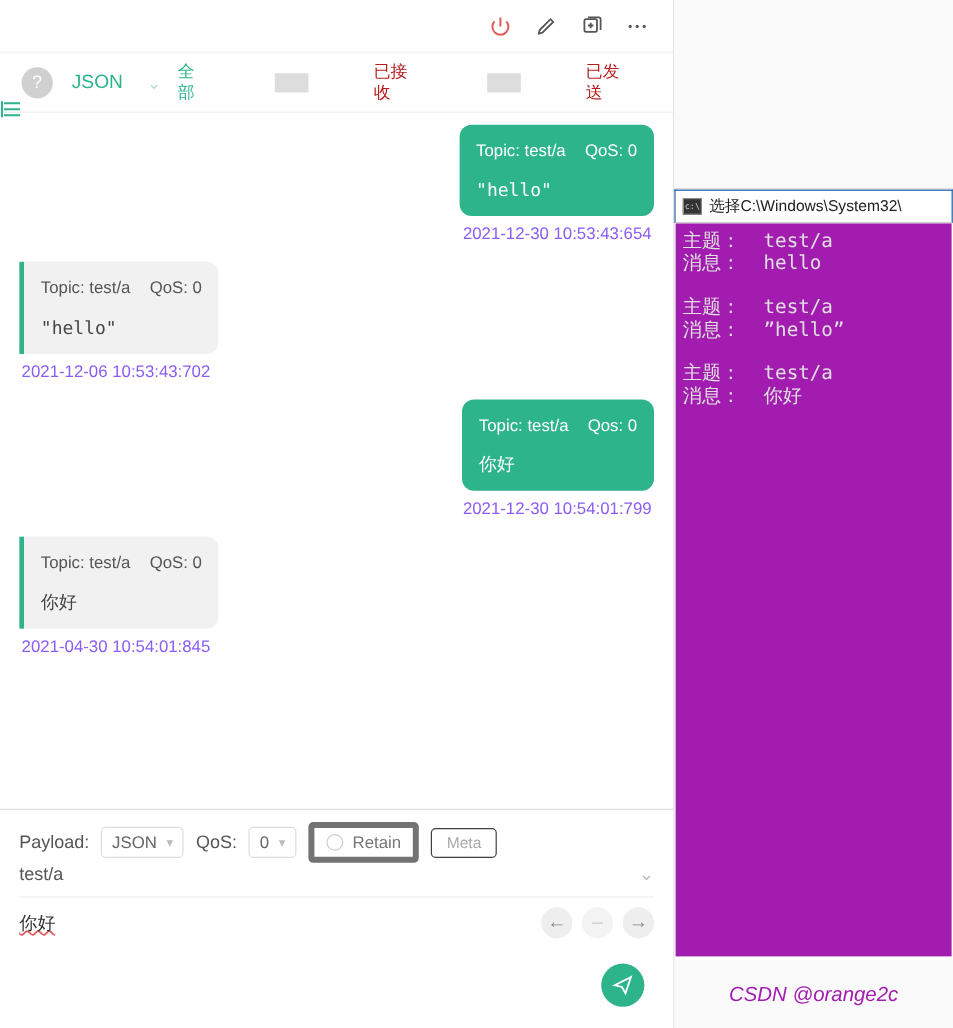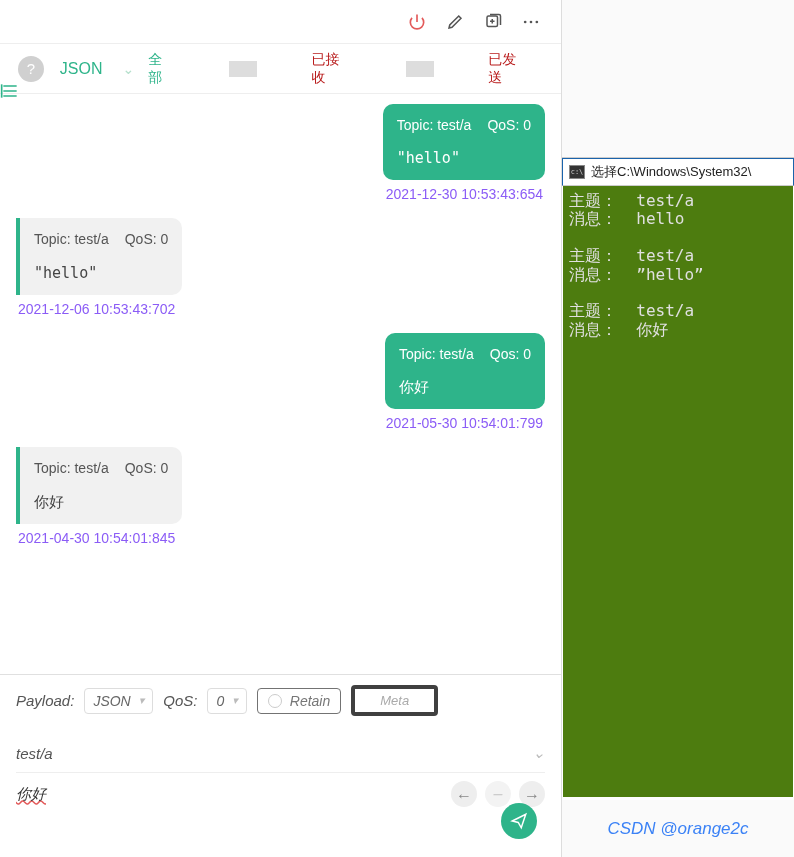--- a/index.html
+++ b/index.html
@@ -27,42 +27,42 @@
 .msg-row.rcvd { align-items: flex-start; }
 .bubble { border-radius: 10px; padding: 10px 14px; font-size: 15px; max-width: 220px; line-height: 1.6; }
 .bubble.green { background: #2eb48a; color: #fff; }
 .bubble.grey { background: #f1f1f1; color: #555; border-left: 4px solid #2eb48a; border-top-left-radius: 0; border-bottom-left-radius: 0; }
 .bubble .hdr { font-size: 14px; margin-bottom: 10px; }
 .bubble .hdr .q { margin-left: 16px; text-align: center; }
 .bubble .body { font-family: monospace; }
 .bubble.grey .body { color: #444; }
 .timestamp { color: #8b5cf6; font-size: 14px; margin-top: 6px; padding: 0 2px; }
 
-.compose { border-top: 1px solid #e0e0e0; padding: 10px 16px; position: absolute; bottom: 0; left: 0; right: 0; height: 183px; background: #fff; font-style: italic; }
+.compose { border-top: 1px solid #e0e0e0; padding: 10px 16px; position: absolute; bottom: 0; left: 0; right: 0; height: 183px; background: #fff; }
 .compose-row1 { display: flex; align-items: center; gap: 10px; font-size: 15px; color: #555; }
 .sel { border: 1px solid #ddd; border-radius: 4px; padding: 4px 8px; display: inline-flex; align-items: center; gap: 8px; font-size: 14px; color: #666; }
 .sel .dd { color: #bbb; font-size: 11px; }
-.retain { display: inline-flex; align-items: center; gap: 8px; border: 1px solid #737373; border-radius: 4px; padding: 4px 10px; color: #777; font-size: 14px; }
+.retain { display: inline-flex; align-items: center; gap: 8px; border: 5px solid #737373; border-radius: 4px; padding: 4px 10px; color: #777; font-size: 14px; }
 .retain .rad { width: 14px; height: 14px; border: 1px solid #ccc; border-radius: 50%; }
-.meta-btn { border: 4px solid #404040; border-radius: 4px; padding: 4px 25px; color: #aaa; font-size: 13px; }
-.topic-in { margin-top: 28px; font-size: 15px; color: #555; display: flex; justify-content: space-between; align-items: center; }
+.meta-btn { border: 1px solid #404040; border-radius: 4px; padding: 4px 12px; color: #aaa; font-size: 13px; }
+.topic-in { margin-top: 0; font-size: 15px; color: #555; display: flex; justify-content: space-between; align-items: center; }
 .topic-in .cv { color: #bbb; }
 .payload-in { margin-top: 10px; font-size: 15px; color: #333; border-top: 1px solid #eee; padding-top: 8px; display: flex; justify-content: space-between; align-items: center; }
 .payload-in .txt { text-decoration: underline wavy #e35a5a; }
 .nav-circles { display: flex; gap: 8px; }
 .circ { width: 26px; height: 26px; border-radius: 50%; background: #eee; color: #888; display: flex; align-items: center; justify-content: center; font-size: 16px; }
 .send-btn { position: absolute; right: 24px; bottom: 18px; width: 36px; height: 36px; border-radius: 50%; background: #2eb48a; color: #fff; display: flex; align-items: center; justify-content: center; }
 .term-title { position: absolute; left: 562px; top: 158px; width: 232px; height: 28px; background: #fff; border: 1px solid #1a63ab; border-bottom: 1px solid #ccc; display: flex; align-items: center; padding: 0 6px; font-size: 13px; color: #222; gap: 6px; z-index: 2; }
 .cmd-ico { width: 16px; height: 14px; background: #333; border: 1px solid #888; display: inline-flex; align-items: center; justify-content: center; }
 .cmd-ico::after { content: "c:\\"; color: #ccc; font-size: 7px; font-family: monospace; }
-.term-body { position: absolute; left: 563px; top: 186px; width: 230px; height: 611px; background: #4d7c0f; color: #e0e0e0; font-family: "NSimSun", "SimSun", monospace; font-size: 16px; padding: 6px 6px; line-height: 1.15; white-space: pre; overflow: hidden; }
+.term-body { position: absolute; left: 563px; top: 186px; width: 230px; height: 611px; background: #a21caf; color: #e0e0e0; font-family: "NSimSun", "SimSun", monospace; font-size: 16px; padding: 6px 6px; line-height: 1.15; white-space: pre; overflow: hidden; }
 
 .right-strip { position: absolute; left: 562px; top: 0; width: 232px; height: 158px; background: #fafafa; border-bottom: 1px solid #ccc; }
 .right-strip-bot { position: absolute; left: 562px; top: 800px; width: 232px; height: 57px; background: #fafafa; display: flex; align-items: center; justify-content: center; }
-.watermark { color: #3b82f6; font-size: 17px; font-style: italic; }
+.watermark { color: #a21caf; font-size: 17px; font-style: italic; }
 
 svg { display: block; }
 </style>
 </head>
 <body>
 
 <div class="left-panel">
 
   <div class="toolbar-top">
     <span class="tb-icon red">
@@ -127,21 +127,21 @@
           <div class="hdr">Topic: test/a<span class="q">QoS: 0</span></div>
           <div class="body">"hello"</div>
         </div>
         <div class="timestamp">2021-12-06 10:53:43:702</div>
       </div>
       <div class="msg-row sent">
         <div class="bubble green">
           <div class="hdr">Topic: test/a<span class="q">Qos: 0</span></div>
           <div class="body">你好</div>
         </div>
-        <div class="timestamp">2021-05-30 10:54:01:799</div>
+        <div class="timestamp">2021-12-30 10:54:01:799</div>
       </div>
       <div class="msg-row rcvd">
         <div class="bubble grey">
           <div class="hdr">Topic: test/a<span class="q">QoS: 0</span></div>
           <div class="body">你好</div>
         </div>
         <div class="timestamp">2021-04-30 10:54:01:845</div>
       </div>
     </div>
 

